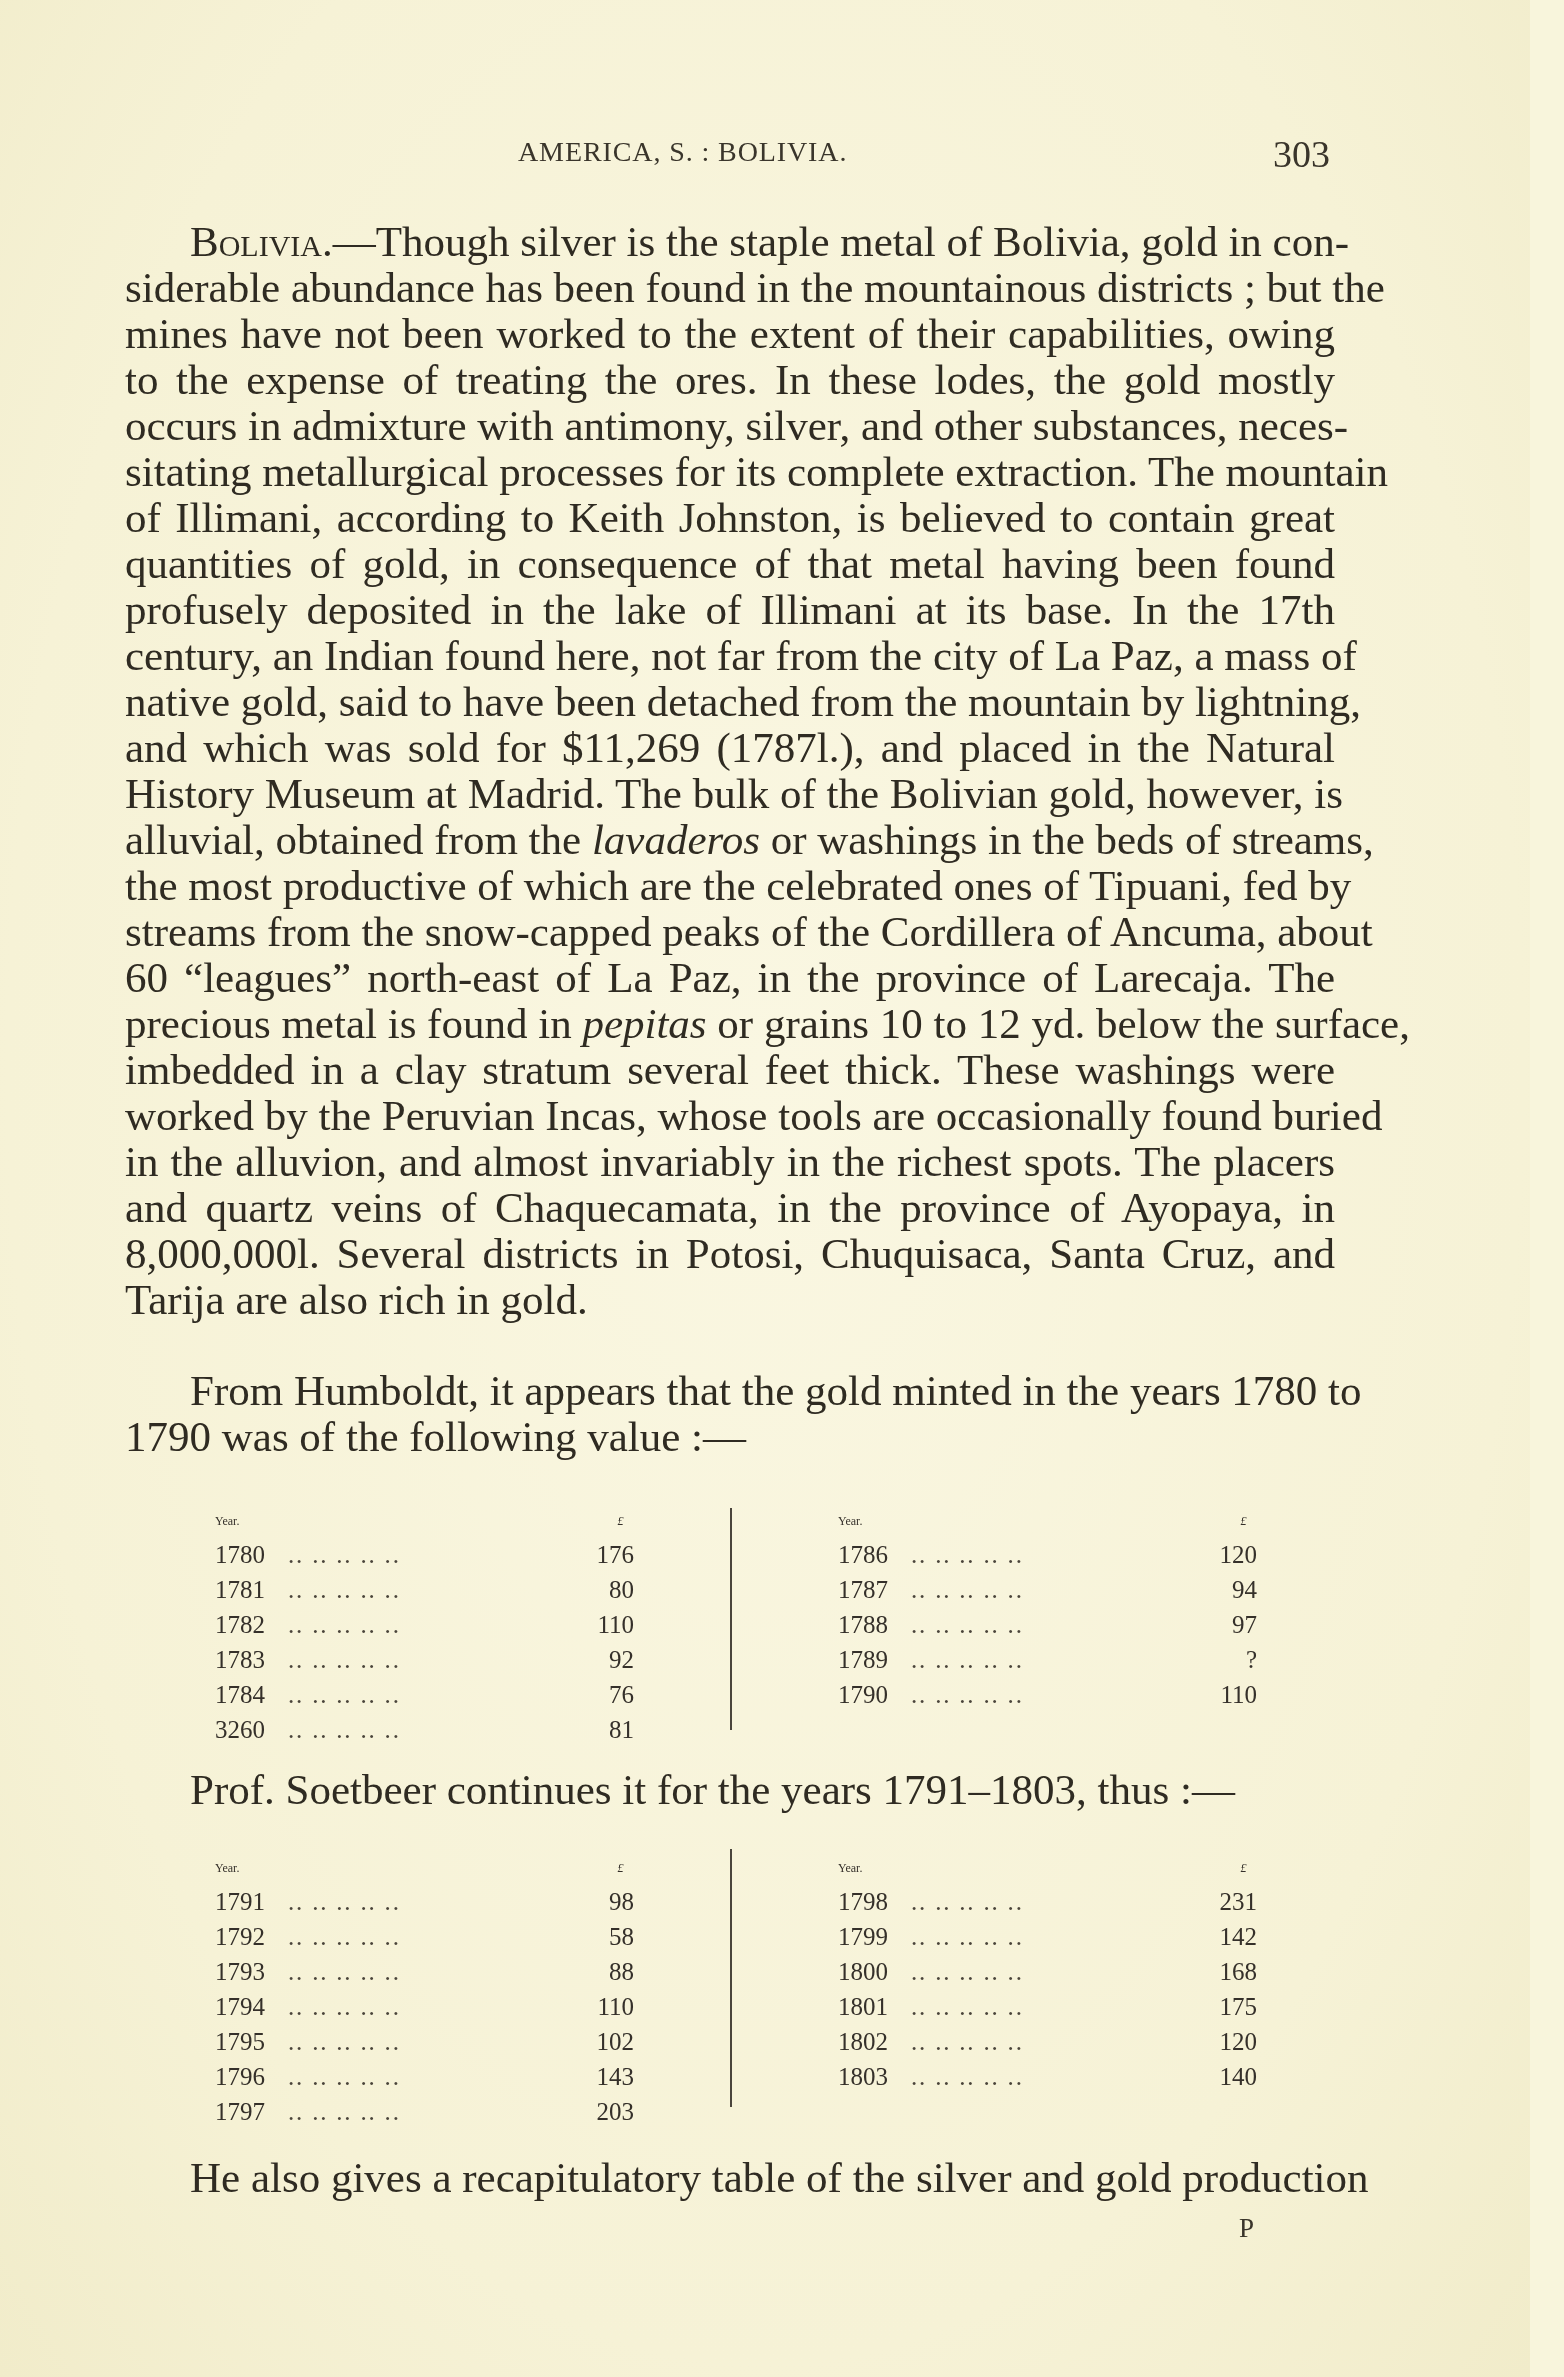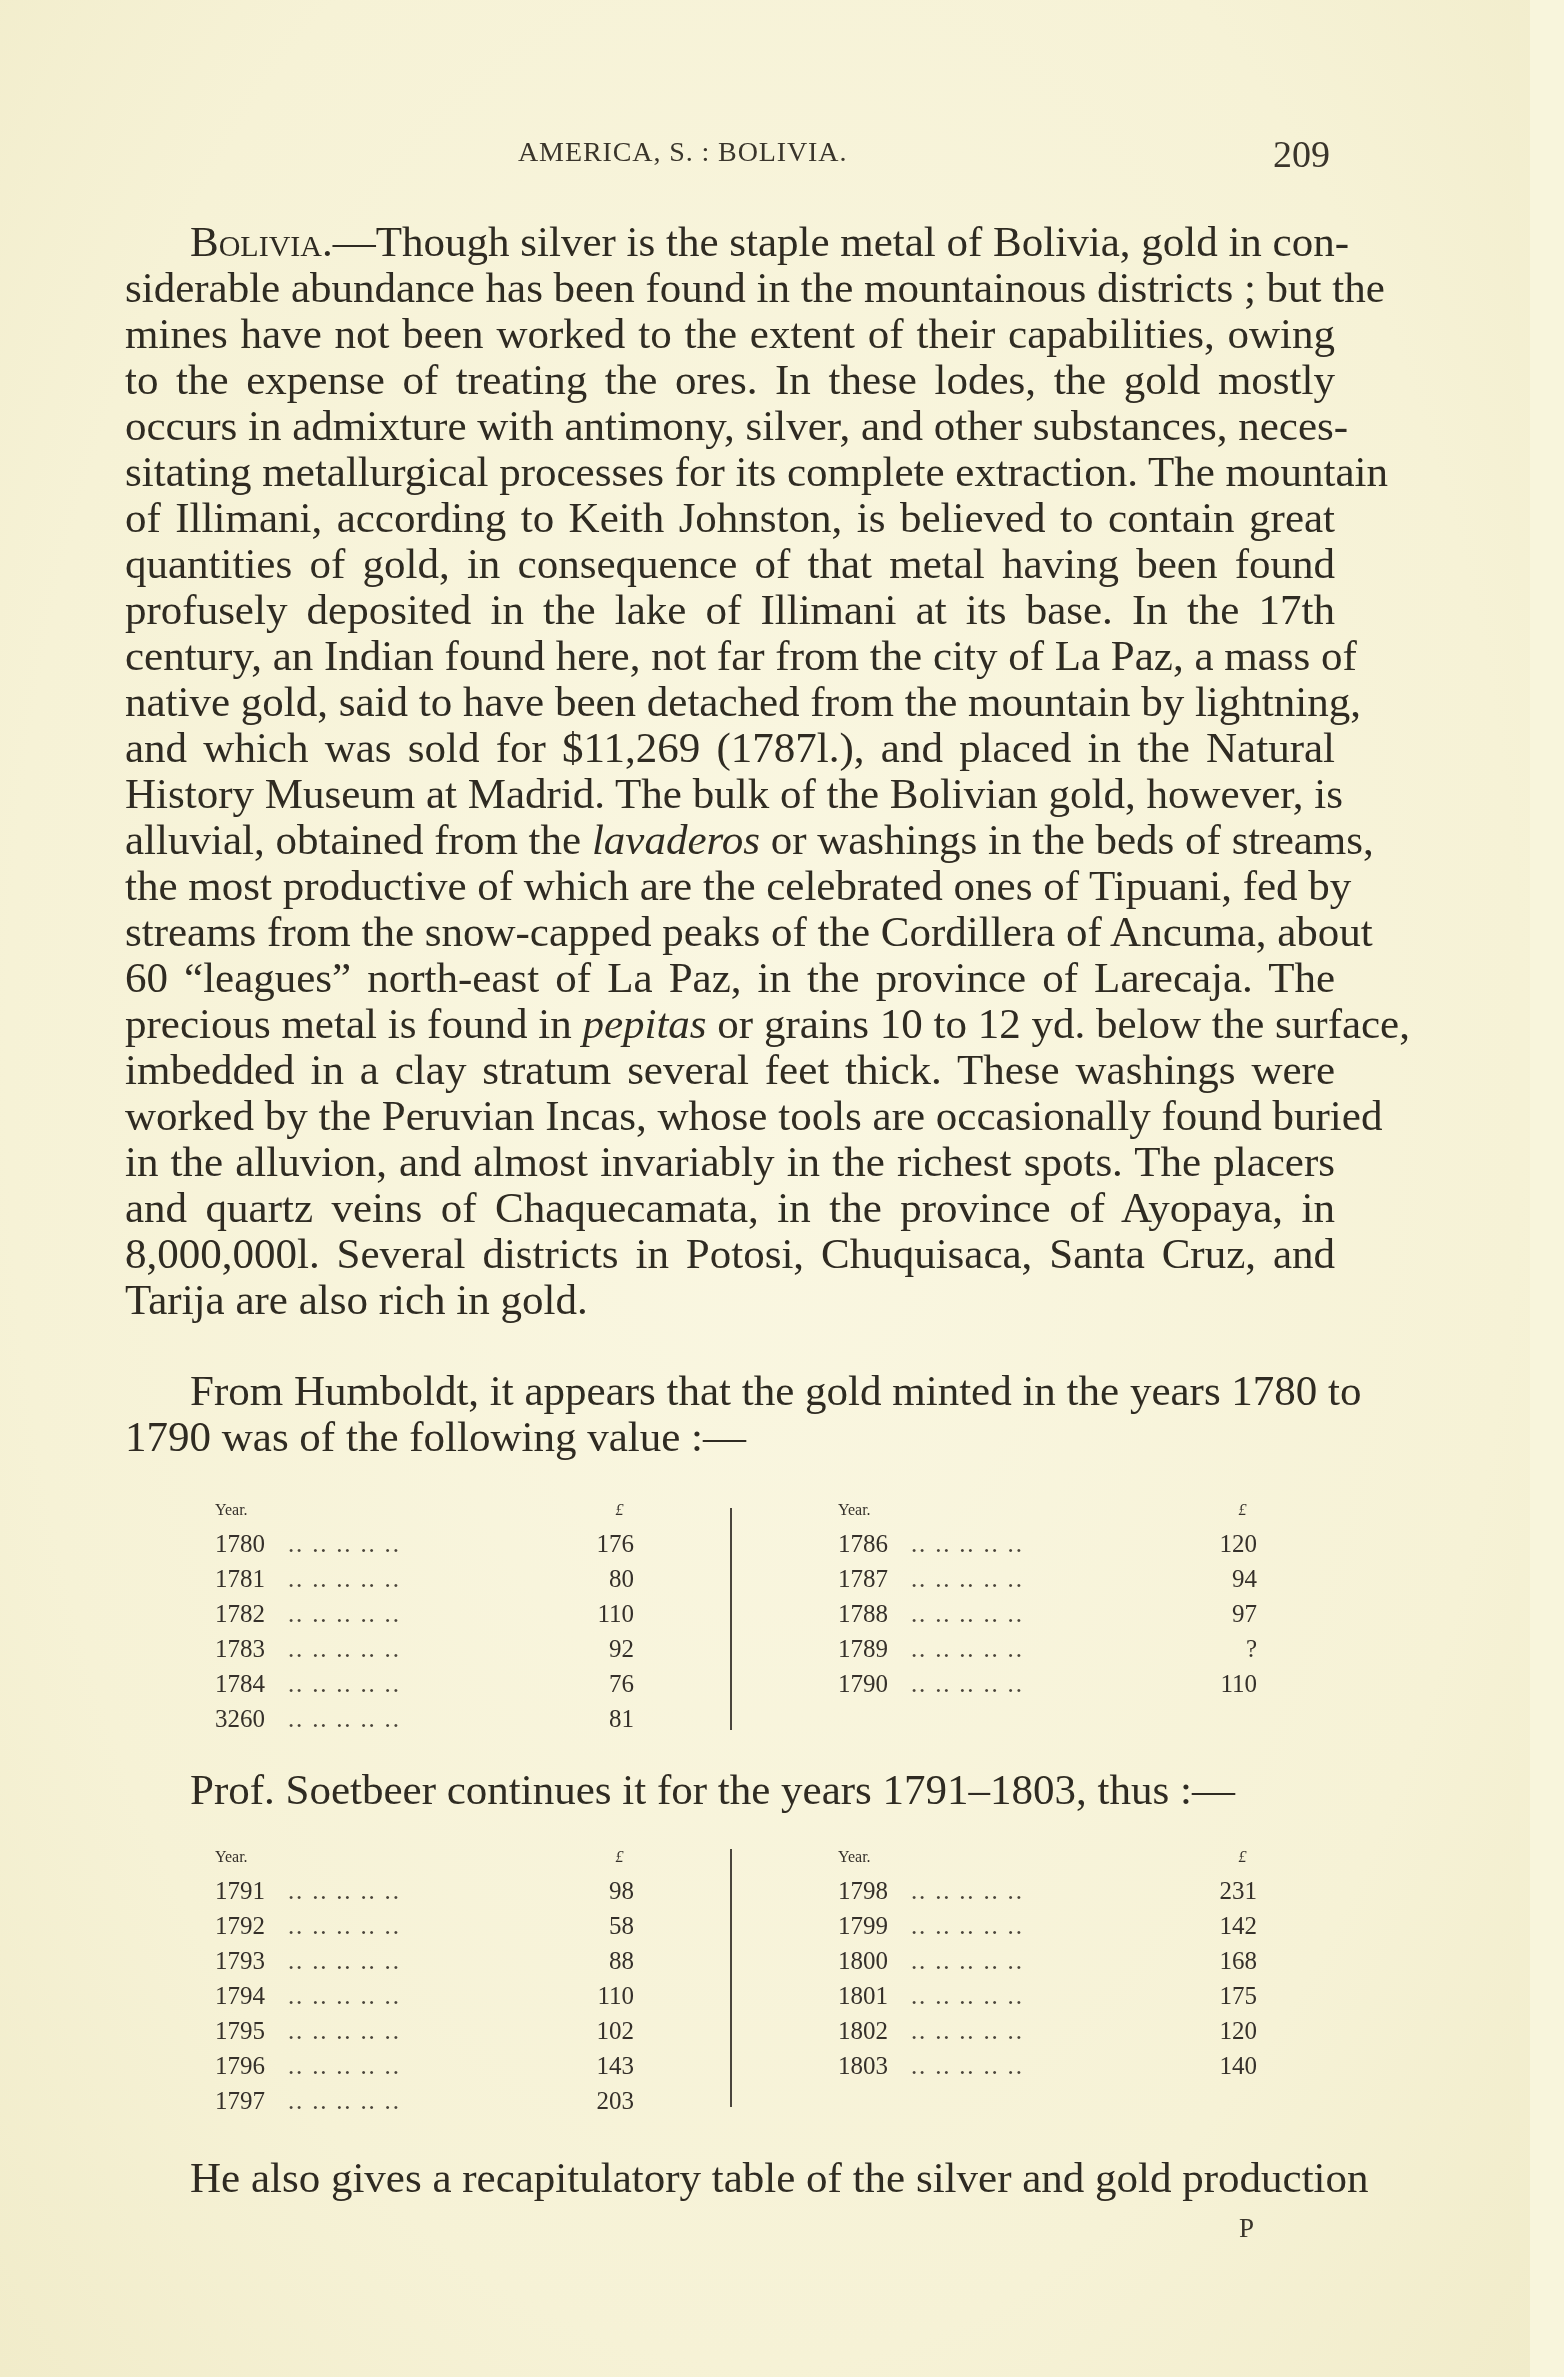--- a/index.html
+++ b/index.html
@@ -79,21 +79,21 @@
     position: absolute;
     top: 0;
   }
   .tcol.left { left: 0; width: 421px; }
   .tcol.right { left: 623px; width: 421px; }
   .trow {
     position: relative;
     height: 35px;
     line-height: 35px;
   }
-  .trow.head { font-size: 16px; height: 30.5px; line-height: 30.5px; }
+  .trow.head { font-size: 12px; height: 30.5px; line-height: 30.5px; margin-top: 11px; }
   .year { position: absolute; left: 0; }
   .leaders { position: absolute; left: 73px; letter-spacing: 1.8px; color: #4a443a; }
   .amount { position: absolute; right: 2px; text-align: right; }
   .head .amount { right: 12.5px; font-style: italic; }
   .vline {
     position: absolute;
     left: 515px;
     width: 1.8px;
     background: #4a453c;
   }
@@ -108,21 +108,21 @@
     color: #3a352b;
   }
 </style>
 </head>
 <body>
 
 <div class="page">
 
   <div class="running-head">
     <span class="running-title">AMERICA, S. : BOLIVIA.</span>
-    <span class="page-number">209</span>
+    <span class="page-number">303</span>
   </div>
 
   <div class="body-text para1">
     <span class="line indent"><span class="smallcaps">Bolivia.</span><span>—Though silver is the staple metal of Bolivia, gold in con-</span></span>
     <span class="line">siderable abundance has been found in the mountainous districts ; but the</span>
     <span class="line">mines have not been worked to the extent of their capabilities, owing</span>
     <span class="line">to the expense of treating the ores. In these lodes, the gold mostly</span>
     <span class="line">occurs in admixture with antimony, silver, and other substances, neces-</span>
     <span class="line">sitating metallurgical processes for its complete extraction. The mountain</span>
     <span class="line">of Illimani, according to Keith Johnston, is believed to contain great</span>

